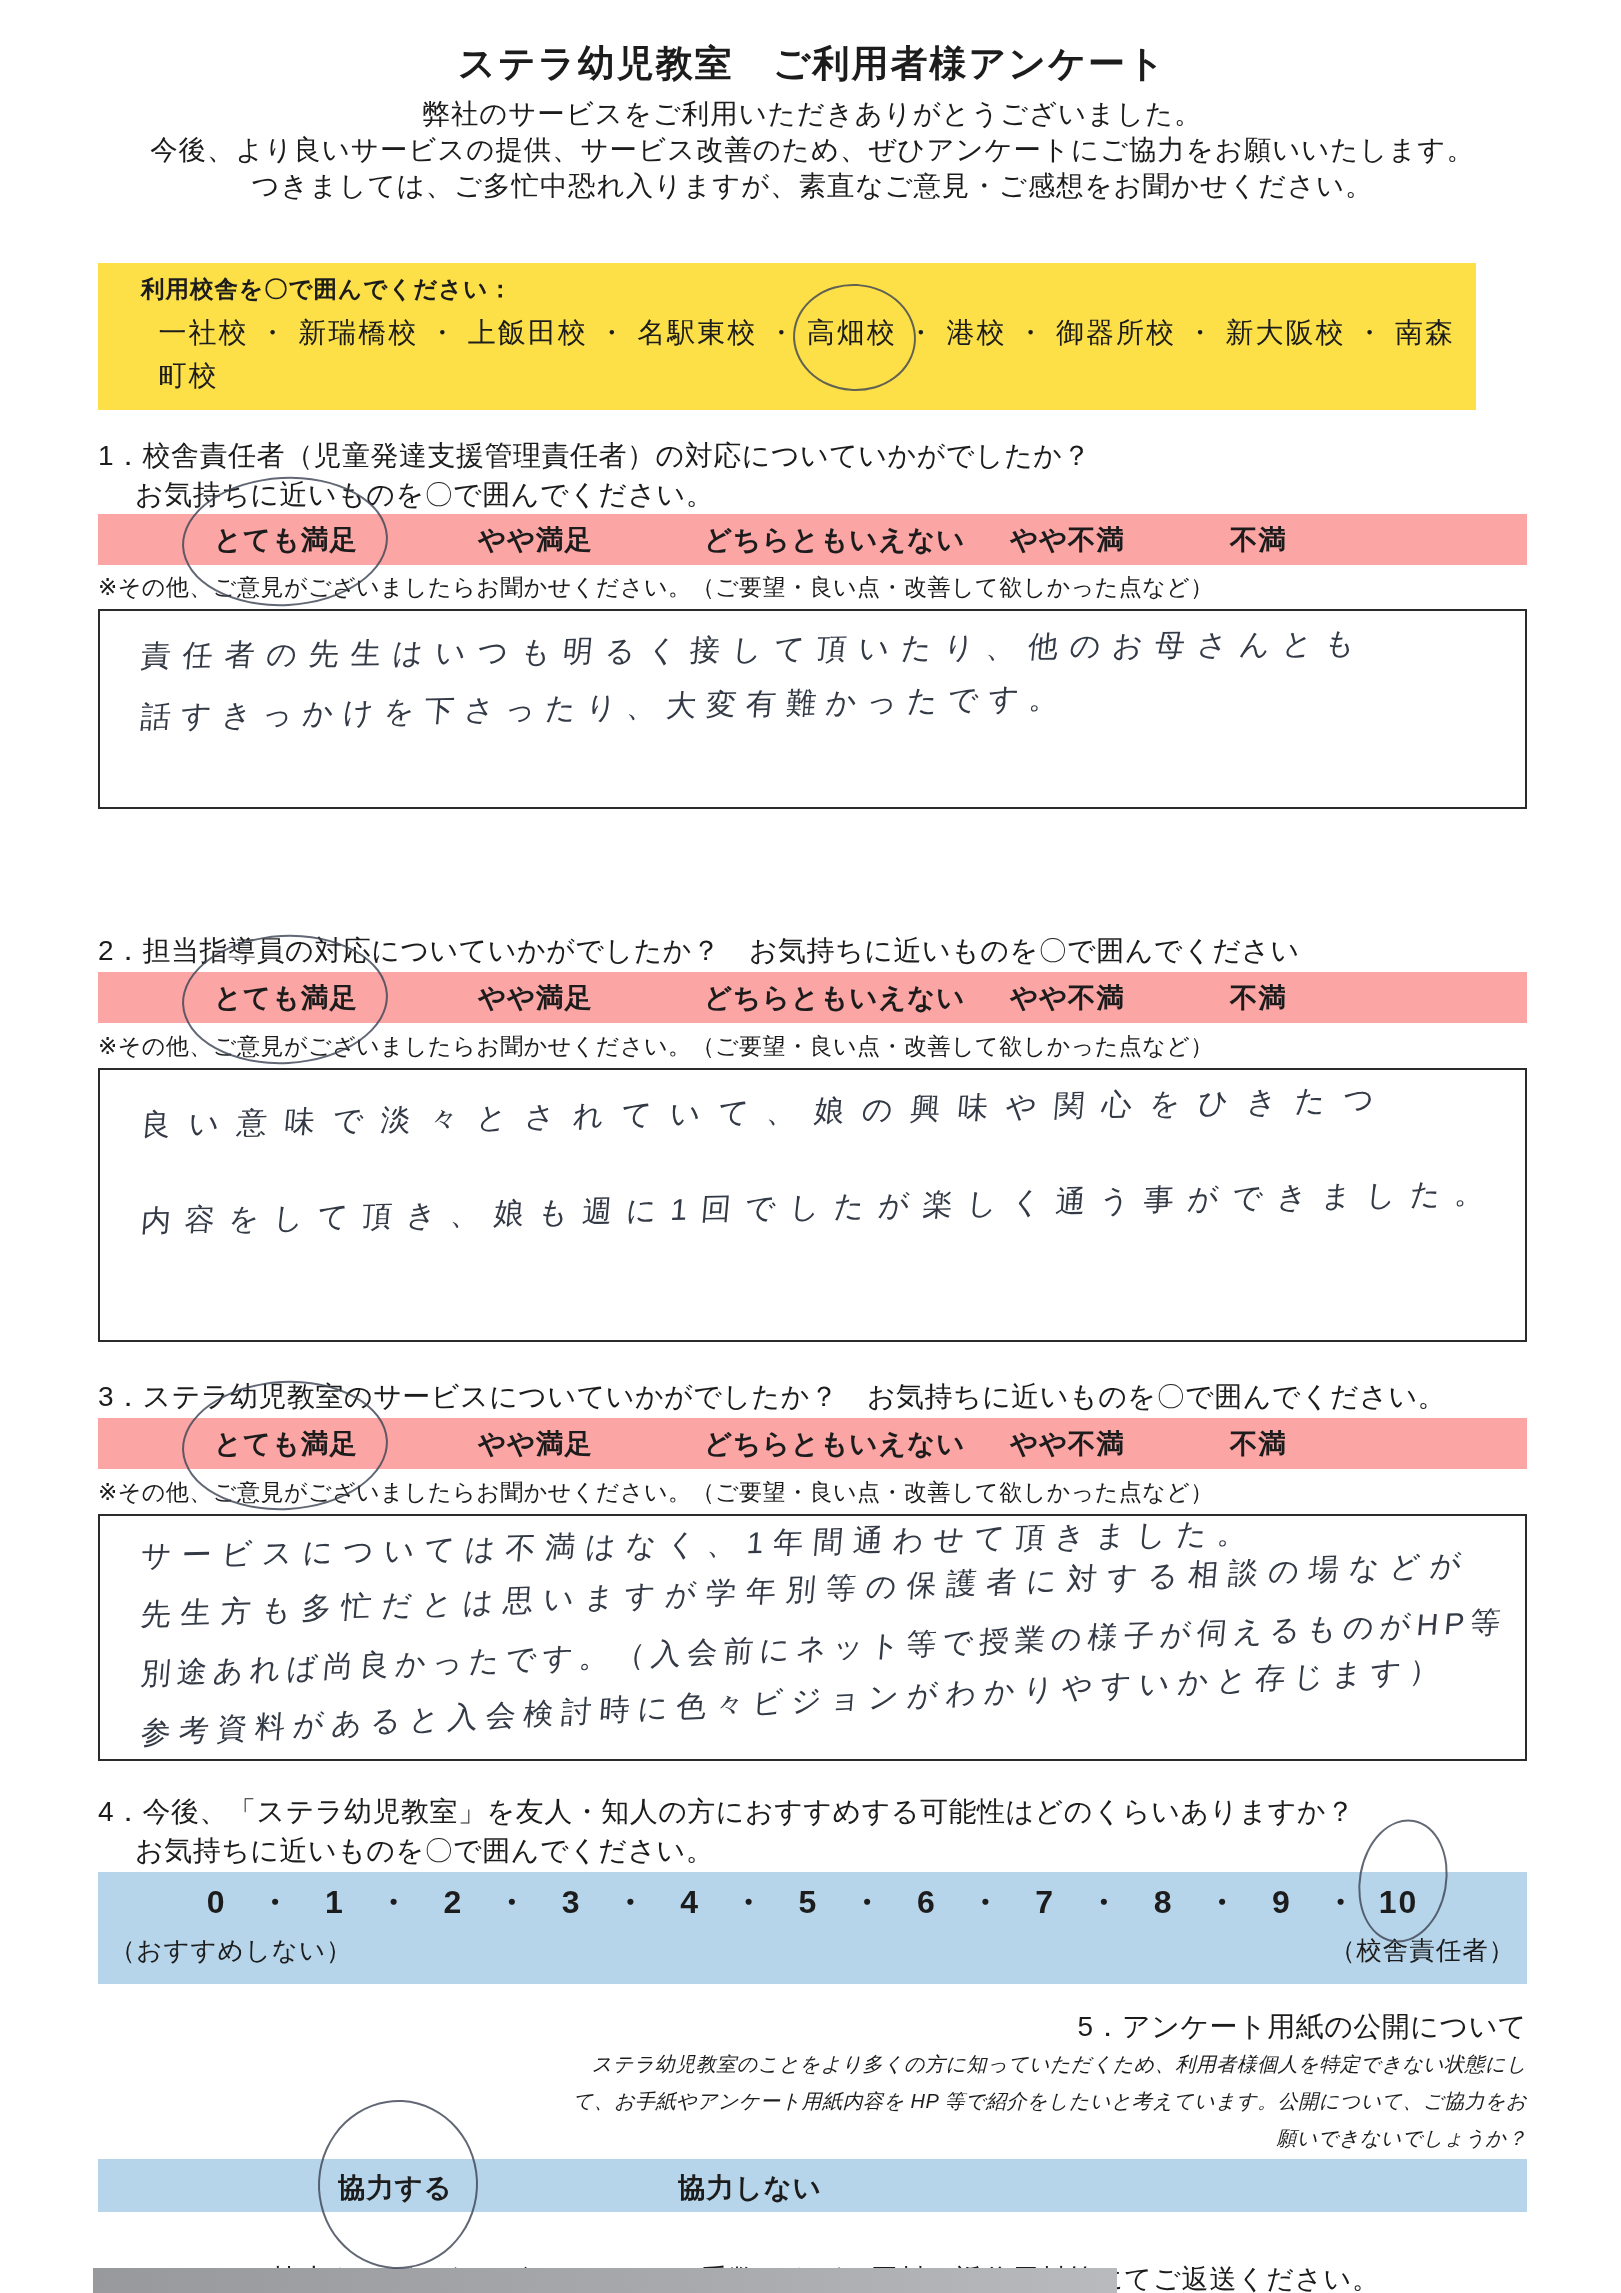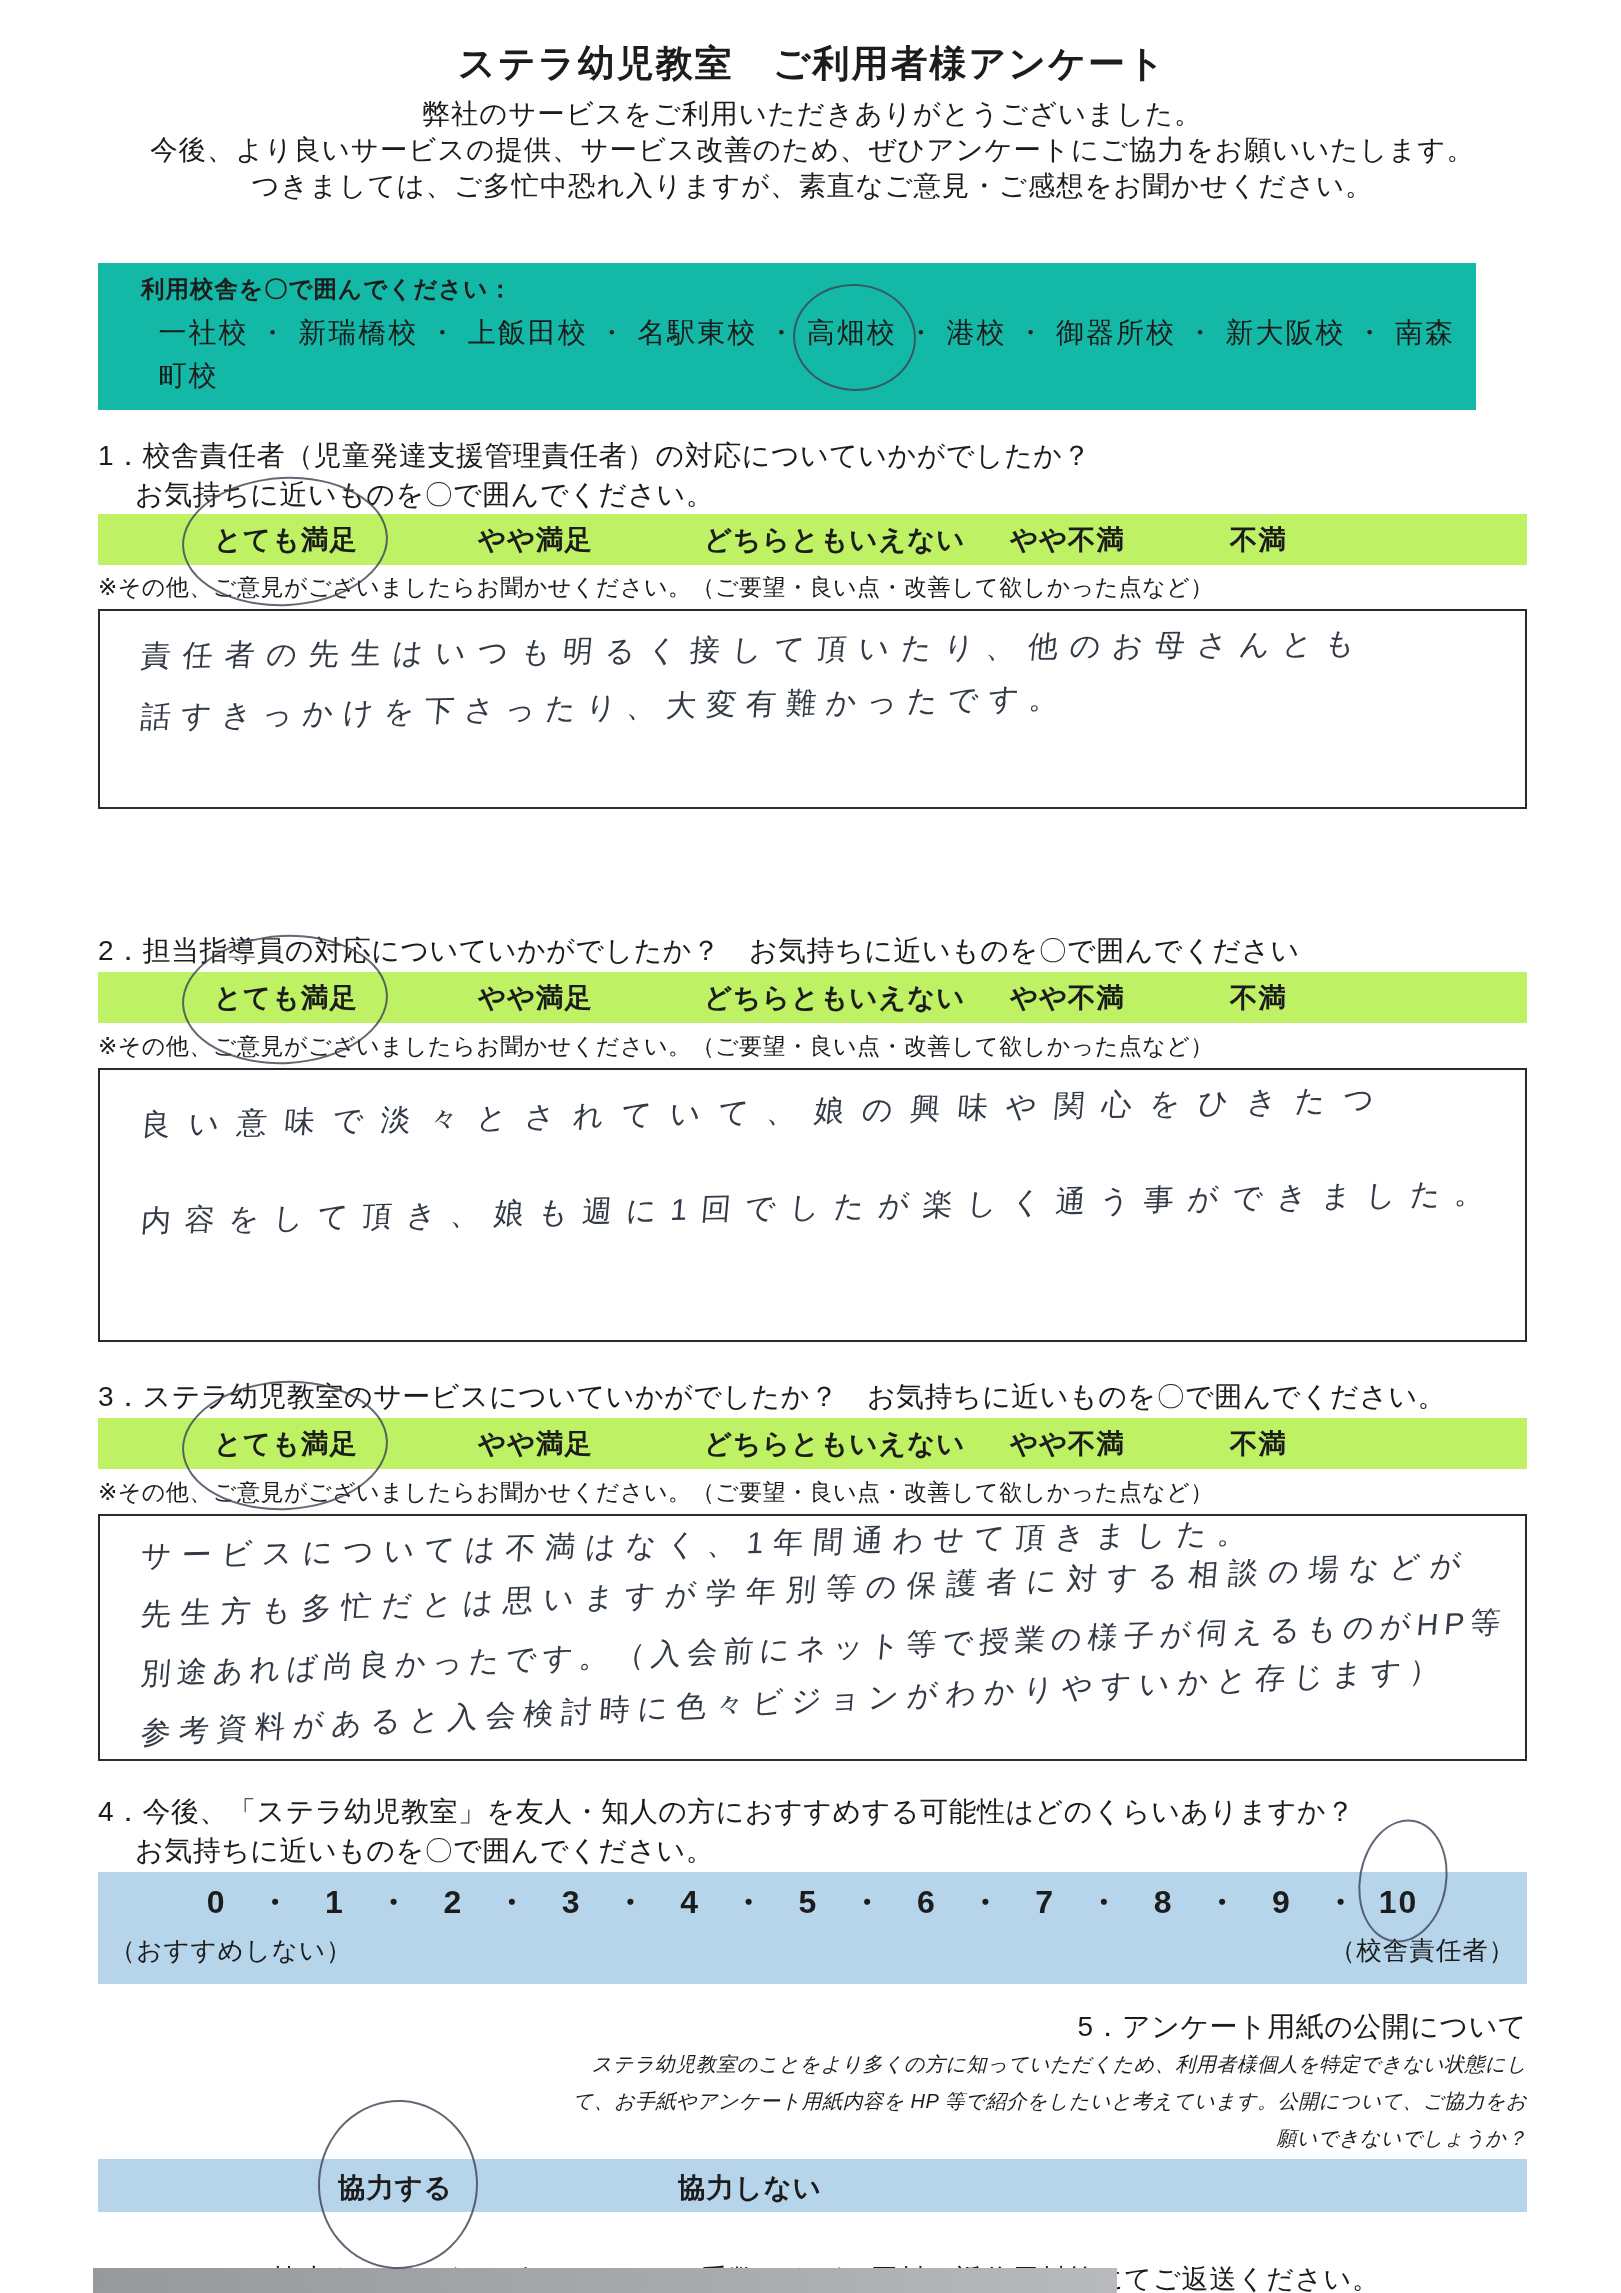--- a/index.html
+++ b/index.html
@@ -18,21 +18,21 @@
     margin-top:41px;
     text-align:center;
     font-size:37px;line-height:45px;
     font-weight:700;letter-spacing:2px;
   }
   .intro{margin-top:9.8px;text-align:center;}
   .intro p{font-size:27.4px;line-height:36px;letter-spacing:1px;}
 
   .school-box{
     margin-top:59px;margin-right:51px;
-    background:#14b8a6;
+    background:#fde047;
     padding:12.7px 9.8px 12.7px 43px;
   }
   .school-label{font-size:23.5px;line-height:29px;font-weight:600;letter-spacing:1px;}
   .school-line{margin-top:6.9px;margin-left:17.6px;font-size:28px;line-height:43px;letter-spacing:2px;}
 
   .sel{position:relative;display:inline-block;}
   .circ{
     position:absolute;
     border:2.9px solid rgba(62,70,86,.82);
     border-radius:50%;
@@ -40,21 +40,21 @@
     z-index:5;
   }
   .circ-school{left:-13.7px;right:-19.6px;top:-27.4px;bottom:-37px;transform:rotate(4deg);}
 
   .qh{font-size:28px;line-height:39px;font-weight:500;letter-spacing:0.5px;}
   .indent{margin-left:37px;}
 
   .rate-bar{
     position:relative;
     height:51px;
-    background:#bef264;
+    background:#fca5a5;
   }
   .rate-bar .opt{
     position:absolute;top:0;
     line-height:51px;font-size:27.4px;font-weight:600;letter-spacing:1px;
     white-space:nowrap;
   }
   .circ-rating{left:84px;top:-37px;width:202px;height:125px;transform:rotate(-3deg);}
 
   .note{margin-top:7.8px;font-size:23px;line-height:31px;letter-spacing:0.5px;}
 

